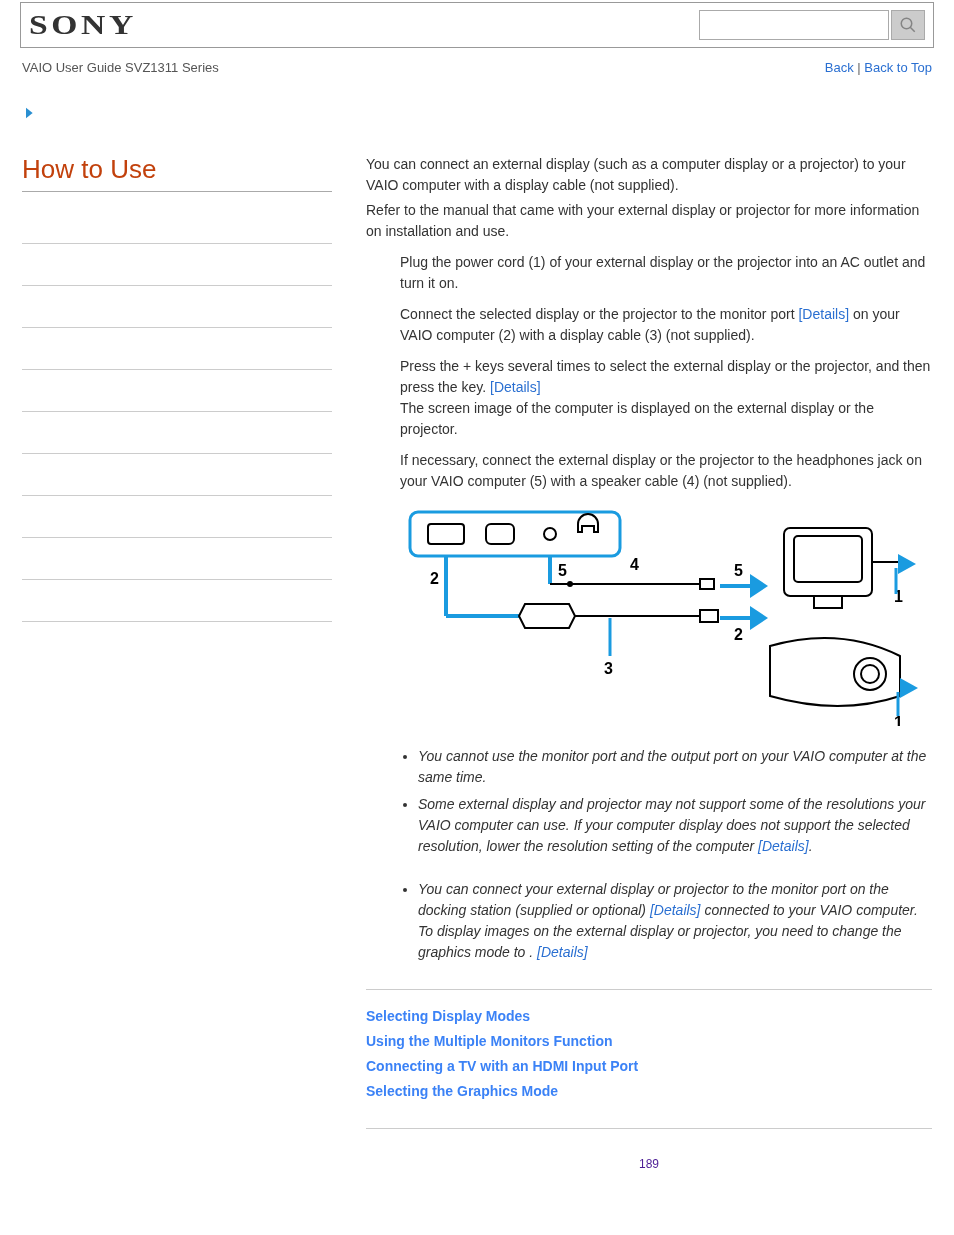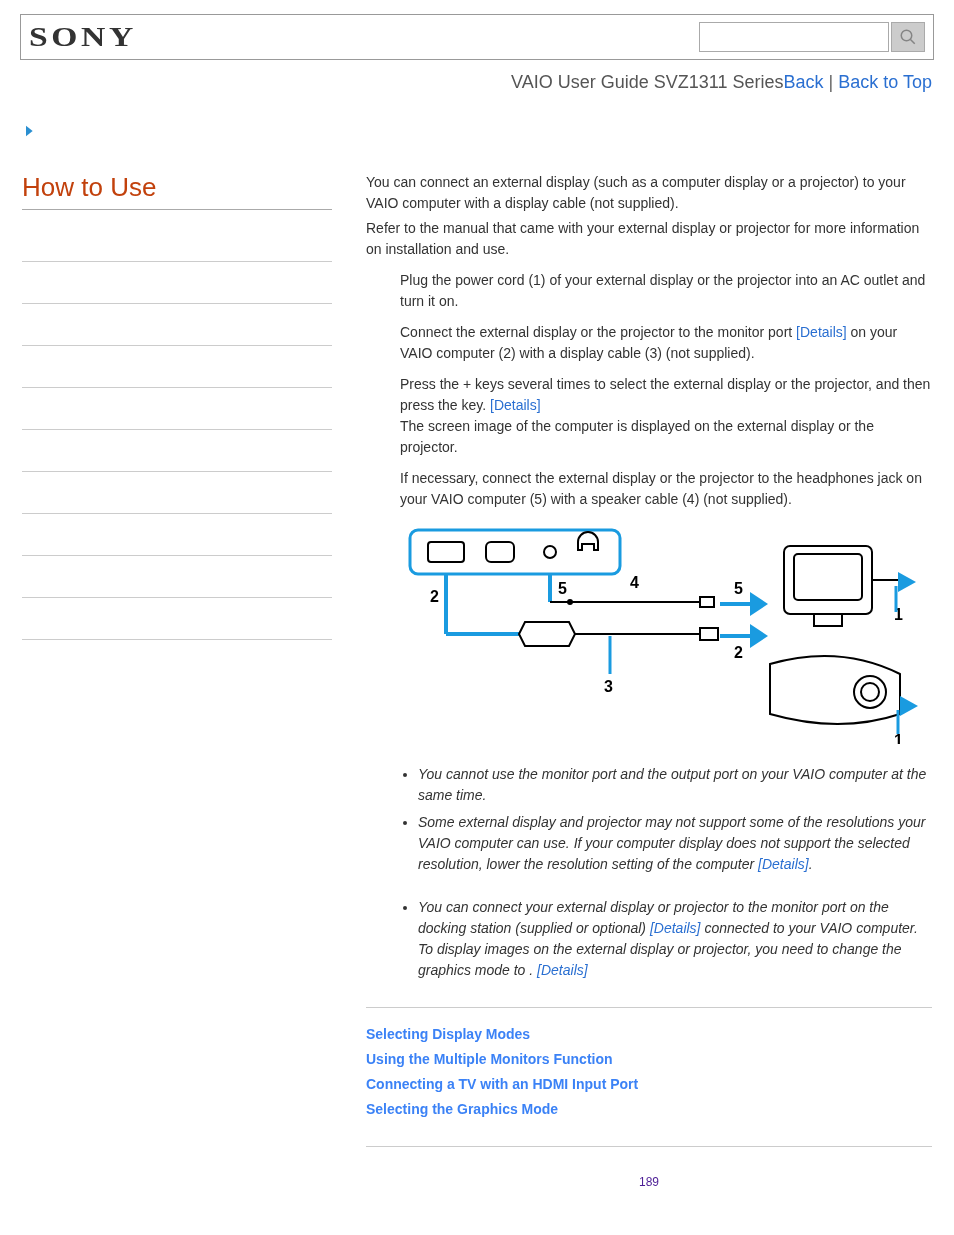--- a/index.html
+++ b/index.html
@@ -1,23 +1,23 @@
 <!DOCTYPE html>
 <html><head>
 <meta charset="utf-8">
 <style>
   * { box-sizing: border-box; margin: 0; padding: 0; }
   body { font-family: Arial, Helvetica, sans-serif; font-size: 14px; color: #333; background: #fff; width: 954px; }
-  .topbar { border: 1px solid #999; margin: 14px 20px 0 20px; height: 46px; display: flex; align-items: center; justify-content: space-between; padding: 0 8px; gap: 24px; }
+  .topbar { border: 1px solid #999; margin: 2px 20px 0 20px; height: 46px; display: flex; align-items: center; justify-content: space-between; padding: 0 8px; gap: 24px; }
   .logo { font-family: "Times New Roman", serif; font-weight: bold; font-size: 28px; letter-spacing: 3px; transform: scaleX(1.2); transform-origin: left; }
   .searchwrap { display: flex; align-items: center; }
   .searchbox { width: 190px; height: 30px; border: 1px solid #aaa; background: #fff; }
   .searchbtn { width: 34px; height: 30px; border: 1px solid #aaa; background: #ccc; margin-left: 2px; display: flex; align-items: center; justify-content: center; }
   .searchbtn svg { width: 18px; height: 18px; opacity: 0.6; }
-  .subbar { display: flex; justify-content: flex-end; margin: 12px 22px 0 22px; font-size: 18px; color: #555; }
+  .subbar { display: flex; justify-content: space-between; margin: 12px 22px 0 22px; font-size: 13px; color: #555; }
   .navlinks a { color: #2a6fd1; text-decoration: none; }
   .navlinks span { color: #666; }
   .chevron { margin: 30px 0 0 22px; }
   .chevron svg { width: 16px; height: 16px; }
   .layout { display: flex; margin: 30px 22px 0 22px; }
   .sidebar { width: 310px; flex-shrink: 0; }
   .sidetitle { font-size: 26px; font-weight: normal; color: #c2410c; border-bottom: 1px solid #aaa; padding-bottom: 6px; margin-bottom: 10px; }
   .siderow { height: 42px; border-bottom: 1px solid #ccc; }
   .main { flex: 1; padding-left: 34px; font-size: 14px; line-height: 1.5; color: #333; }
   .main p { margin-bottom: 4px; }
@@ -77,21 +77,21 @@
   </div>
 
   <div class="main">
     <p>You can connect an external display (such as a computer display or a projector) to your VAIO computer with a display cable (not supplied).</p>
     <p>Refer to the manual that came with your external display or projector for more information on installation and use.</p>
 
     <div class="step">
       <span>Plug the power cord (1) of your external display or the projector into an AC outlet and turn it on.</span>
     </div>
     <div class="step">
-      <span>Connect the external display or the projector to the monitor port </span><a href="#" class="detail">[Details]</a><span> on your VAIO computer (2) with a display cable (3) (not supplied).</span>
+      <span>Connect the selected display or the projector to the monitor port </span><a href="#" class="detail">[Details]</a><span> on your VAIO computer (2) with a display cable (3) (not supplied).</span>
     </div>
     <div class="step">
       <span>Press the </span><span> + </span><span> keys several times to select the external display or the projector, and then press the </span><span> key. </span><a href="#" class="detail">[Details]</a><br>
       <span>The screen image of the computer is displayed on the external display or the projector.</span>
     </div>
     <div class="step">
       <span>If necessary, connect the external display or the projector to the headphones jack on your VAIO computer (5) with a speaker cable (4) (not supplied).</span>
     </div>
 
     <div class="diagram">

